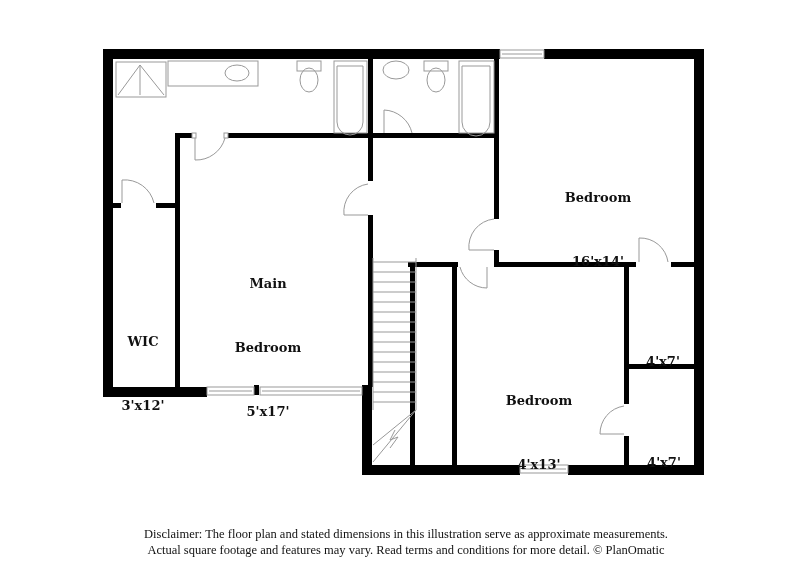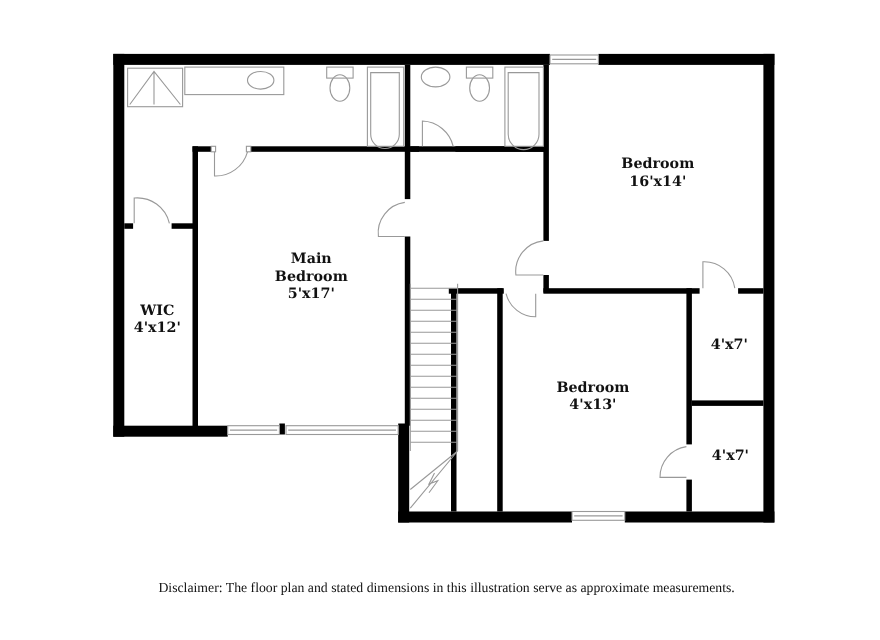--- a/index.html
+++ b/index.html
@@ -1,19 +1,19 @@
 <!DOCTYPE html>
 <html><head>
 <meta charset="utf-8">
 <style>
   html, body { margin: 0; padding: 0; background: #ffffff; }
   body { width: 800px; height: 582px; position: relative; overflow: hidden; font-family: "DejaVu Serif", "Liberation Serif", serif; }
   #plan { position: absolute; left: 0; top: 0; width: 800px; height: 582px; }
   .lbl { position: absolute; text-align: center; font-family: "DejaVu Serif", serif; font-weight: bold; font-size: 13px; line-height: 16px; color: #111; transform: translateX(-50%); white-space: nowrap; }
-  .lbl span { display: block; }
+  .lbl span { display: block; margin-top: 48px; }
   .disclaimer { position: absolute; left: 0; width: 800px; top: 526px; text-align: center; font-family: "Liberation Serif", "DejaVu Serif", serif; font-size: 12.5px; line-height: 16px; color: #111; }
   .disclaimer span { display: block; padding-left: 12px; }
 </style>
 </head>
 <body>
 
 <svg id="plan" viewBox="0 0 800 582" xmlns="http://www.w3.org/2000/svg">
   <g fill="#000">
 
     <rect x="103" y="49" width="397" height="10"></rect>
@@ -123,29 +123,29 @@
   </g>
 
   <g fill="none" stroke="#999" stroke-width="1">
     <line x1="373" y1="258" x2="373" y2="410"></line>
     <line x1="416" y1="258" x2="416" y2="410"></line>
     <path d="M373 262 L416 262 M373 272 L416 272 M373 282 L416 282 M373 292 L416 292 M373 302 L416 302 M373 312 L416 312 M373 322 L416 322 M373 332 L416 332 M373 342 L416 342 M373 352 L416 352 M373 362 L416 362 M373 372 L416 372 M373 382 L416 382 M373 392 L416 392 M373 402 L416 402"></path>
     <path d="M373 445 L416 410 L373 462 M395 430 L390 440 L398 437 L390 448"></path>
   </g>
 </svg>
 
-<div class="lbl" style="left:283px; top:228px;">
+<div class="lbl" style="left:268px; top:228px;">
   <span>Main</span>
   <span>Bedroom</span>
   <span>5'x17'</span>
 </div>
 
-<div class="lbl" style="left:143px; top:275px;">
+<div class="lbl" style="left:143px; top:286px;">
   <span>WIC</span>
-  <span>4'x12'</span>
+  <span>3'x12'</span>
 </div>
 
 <div class="lbl" style="left:598px; top:142px;">
   <span>Bedroom</span>
   <span>16'x14'</span>
 </div>
 
 <div class="lbl" style="left:539px; top:345px;">
   <span>Bedroom</span>
   <span>4'x13'</span>
@@ -154,13 +154,14 @@
 <div class="lbl" style="left:663px; top:306px;">
   <span>4'x7'</span>
 </div>
 
 <div class="lbl" style="left:664px; top:407px;">
   <span>4'x7'</span>
 </div>
 
 <div class="disclaimer">
   <span>Disclaimer: The floor plan and stated dimensions in this illustration serve as approximate measurements.</span>
+  <span>Actual square footage and features may vary. Read terms and conditions for more detail. © PlanOmatic</span>
 </div>
 
 </body></html>

